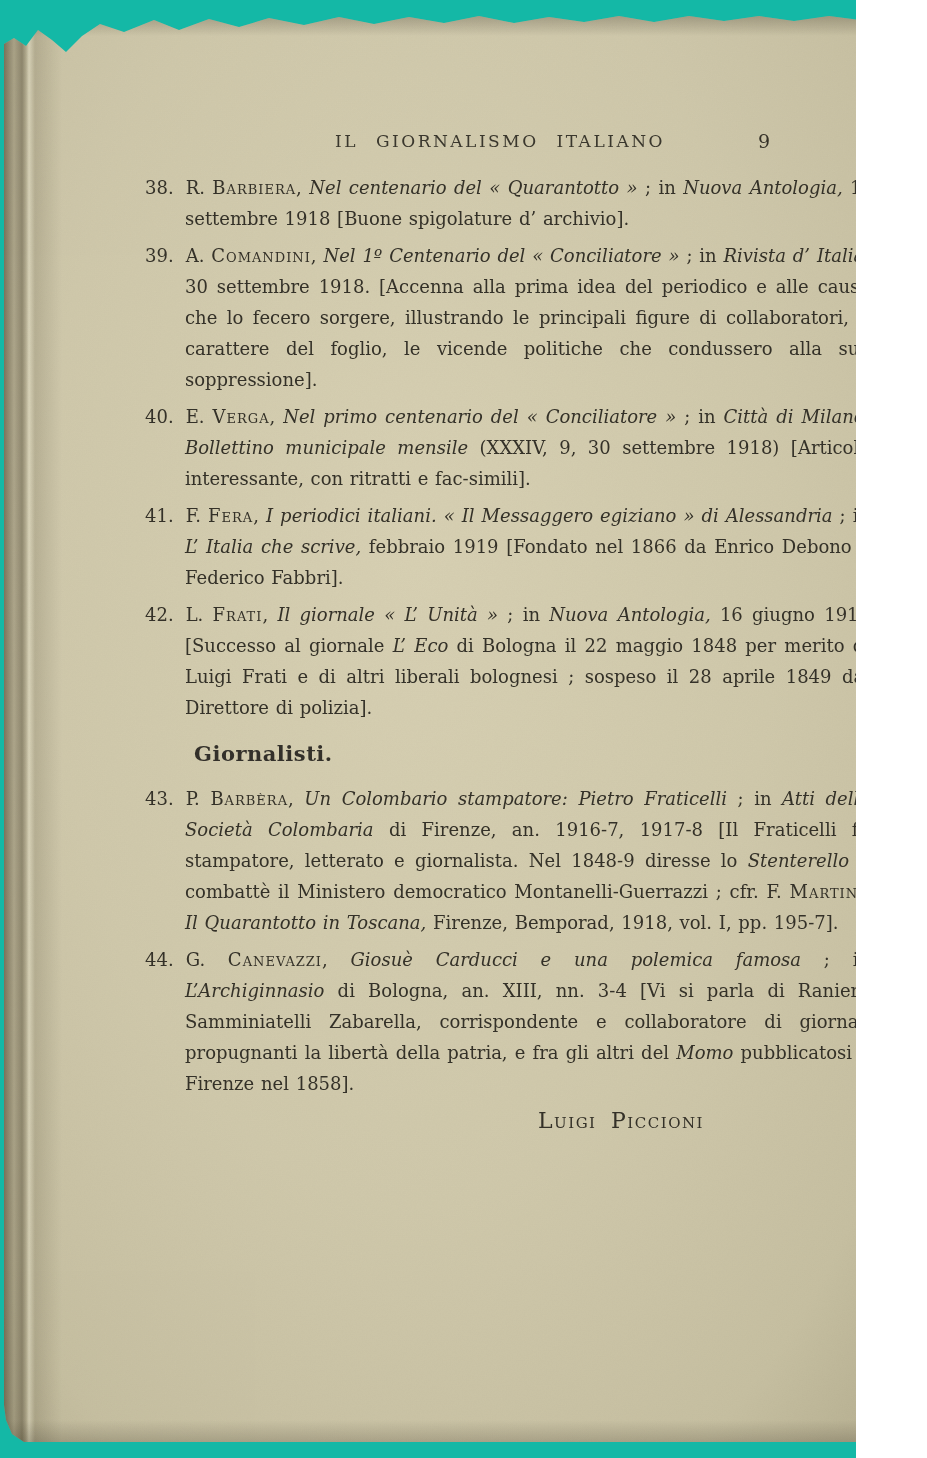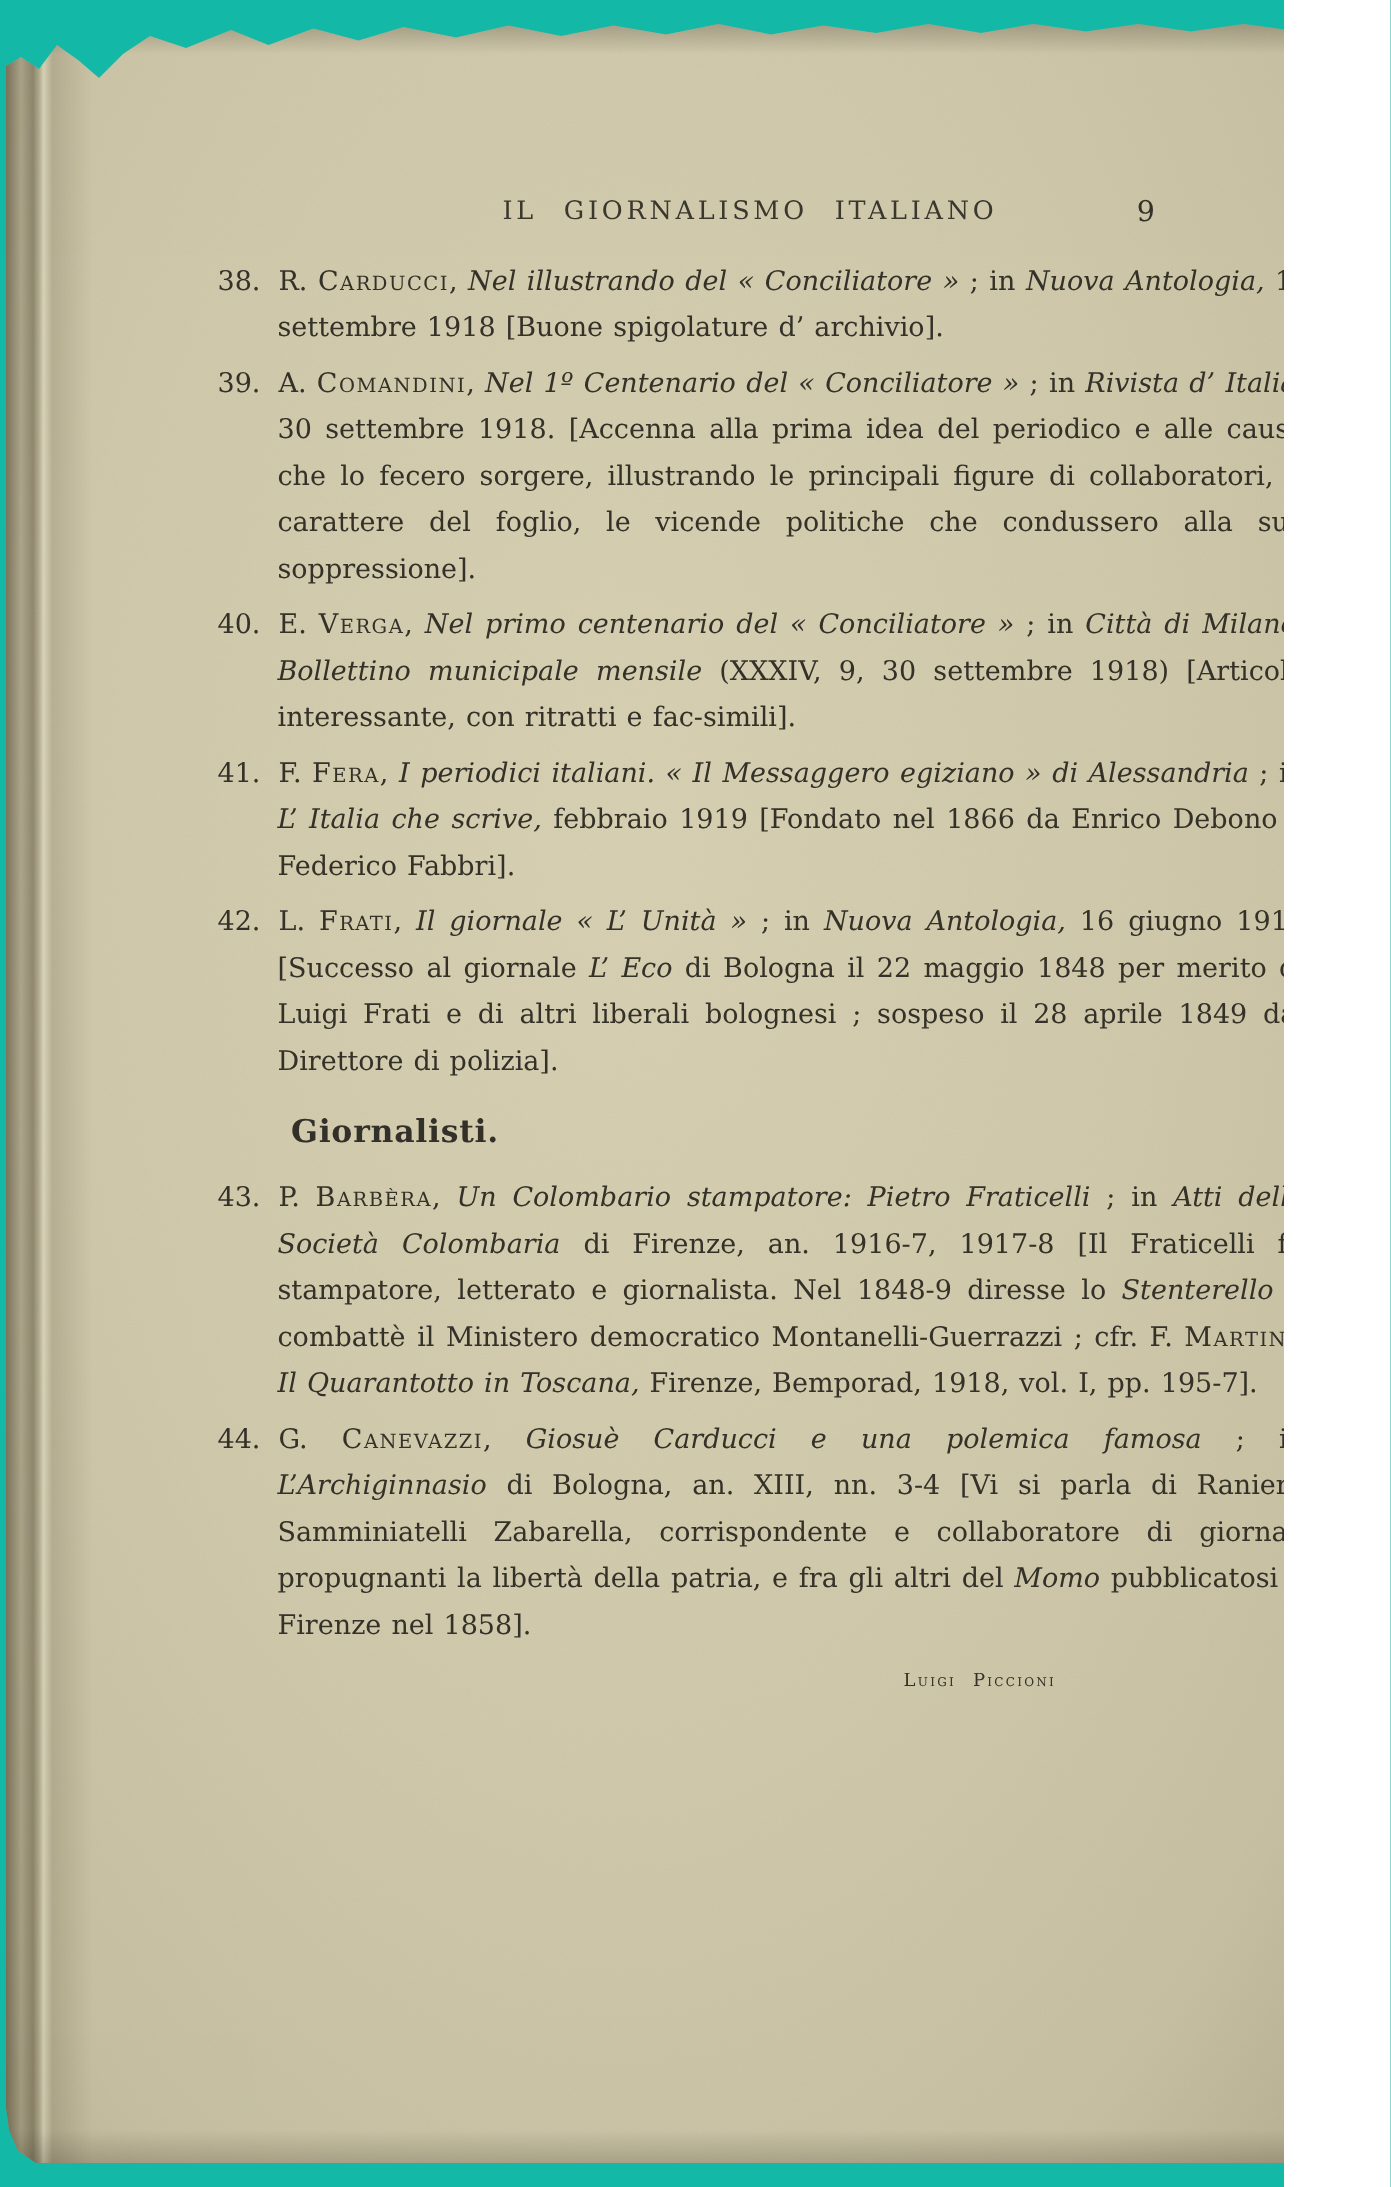--- a/index.html
+++ b/index.html
@@ -39,21 +39,21 @@
   }
   .num{margin-right:12px;margin-left:15px;}
   .run-n{font-style:normal;}
   .run-i{font-style:italic;}
   .run-sc{font-variant:small-caps;letter-spacing:1px;}
   .section-heading{
     margin:16px 0 14px 64px;font-size:21px;line-height:30px;
     color:#33302a;letter-spacing:0.5px;font-weight:600;
   }
   .signature{
-    margin:6px 166px 0 0;text-align:right;font-size:12px;line-height:31px;
+    margin:6px 166px 0 0;text-align:right;font-size:22px;line-height:31px;
     font-variant:small-caps;letter-spacing:1.5px;word-spacing:6px;color:#343128;
   }
 </style>
 </head>
 <body>
 
 <div class="canvas">
   <div class="paper">
     <div class="gutter"></div>
     <div class="edge-shade"></div>
@@ -66,21 +66,21 @@
     </svg>
 
     <div class="content">
 
       <div class="running-header">
         <span class="running-title">IL GIORNALISMO ITALIANO</span>
         <span class="page-number">9</span>
       </div>
 
       <p class="entry">
-        <span class="num">38.</span><span><span class="run-n">R. </span><span class="run-sc">Carducci</span><span class="run-n">, </span><span class="run-i">Nel illustrando del « Conciliatore »</span><span class="run-n"> ; in </span><span class="run-i">Nuova Antologia,</span><span class="run-n"> 1º settembre 1918 [Buone spigolature d’ archivio].</span></span>
+        <span class="num">38.</span><span><span class="run-n">R. </span><span class="run-sc">Barbiera</span><span class="run-n">, </span><span class="run-i">Nel centenario del « Quarantotto »</span><span class="run-n"> ; in </span><span class="run-i">Nuova Antologia,</span><span class="run-n"> 1º settembre 1918 [Buone spigolature d’ archivio].</span></span>
       </p>
 
       <p class="entry">
         <span class="num">39.</span><span><span class="run-n">A. </span><span class="run-sc">Comandini</span><span class="run-n">, </span><span class="run-i">Nel 1º Centenario del « Conciliatore »</span><span class="run-n"> ; in </span><span class="run-i">Rivista d’ Italia,</span><span class="run-n"> 30 settembre 1918. [Accenna alla prima idea del periodico e alle cause che lo fecero sorgere, illustrando le principali figure di collaboratori, il carattere del foglio, le vicende politiche che condussero alla sua soppressione].</span></span>
       </p>
 
       <p class="entry">
         <span class="num">40.</span><span><span class="run-n">E. </span><span class="run-sc">Verga</span><span class="run-n">, </span><span class="run-i">Nel primo centenario del « Conciliatore »</span><span class="run-n"> ; in </span><span class="run-i">Città di Milano. Bollettino municipale mensile</span><span class="run-n"> (XXXIV, 9, 30 settembre 1918) [Articolo interessante, con ritratti e fac-simili].</span></span>
       </p>
 

